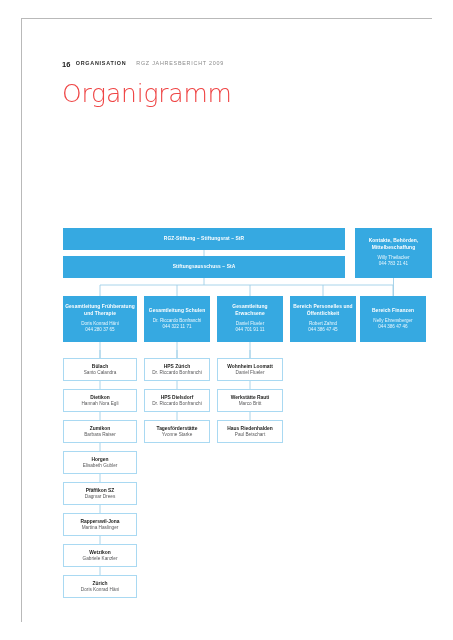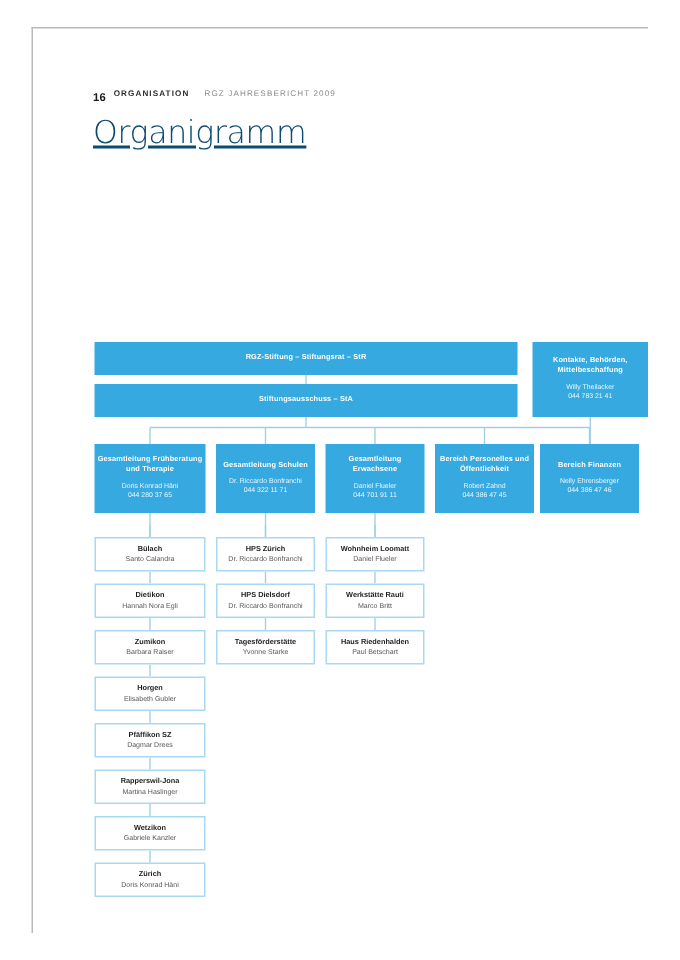--- a/index.html
+++ b/index.html
@@ -44,26 +44,25 @@
   #running-head .pub {
     font-size: 5.4px; font-weight: normal; color: #8a8a8a;
     letter-spacing: .75px;
     margin-left: 5px;
   }
 
   
   #page-title {
     position: absolute;
     left: 62px; top: 62px;
-    font-size: 21px;
+    font-size: 25px;
     font-weight: 300;
-    color: #0c4a6e;
+    color: #ef4444;
     letter-spacing: -0.2px;
     font-family: "DejaVu Sans", sans-serif;
-    text-decoration: underline;
   }
 
   
   #chart {
     position: absolute;
     left: 0; top: 0;
     width: 453px; height: 640px;
   }
   #connectors {
     position: absolute;

